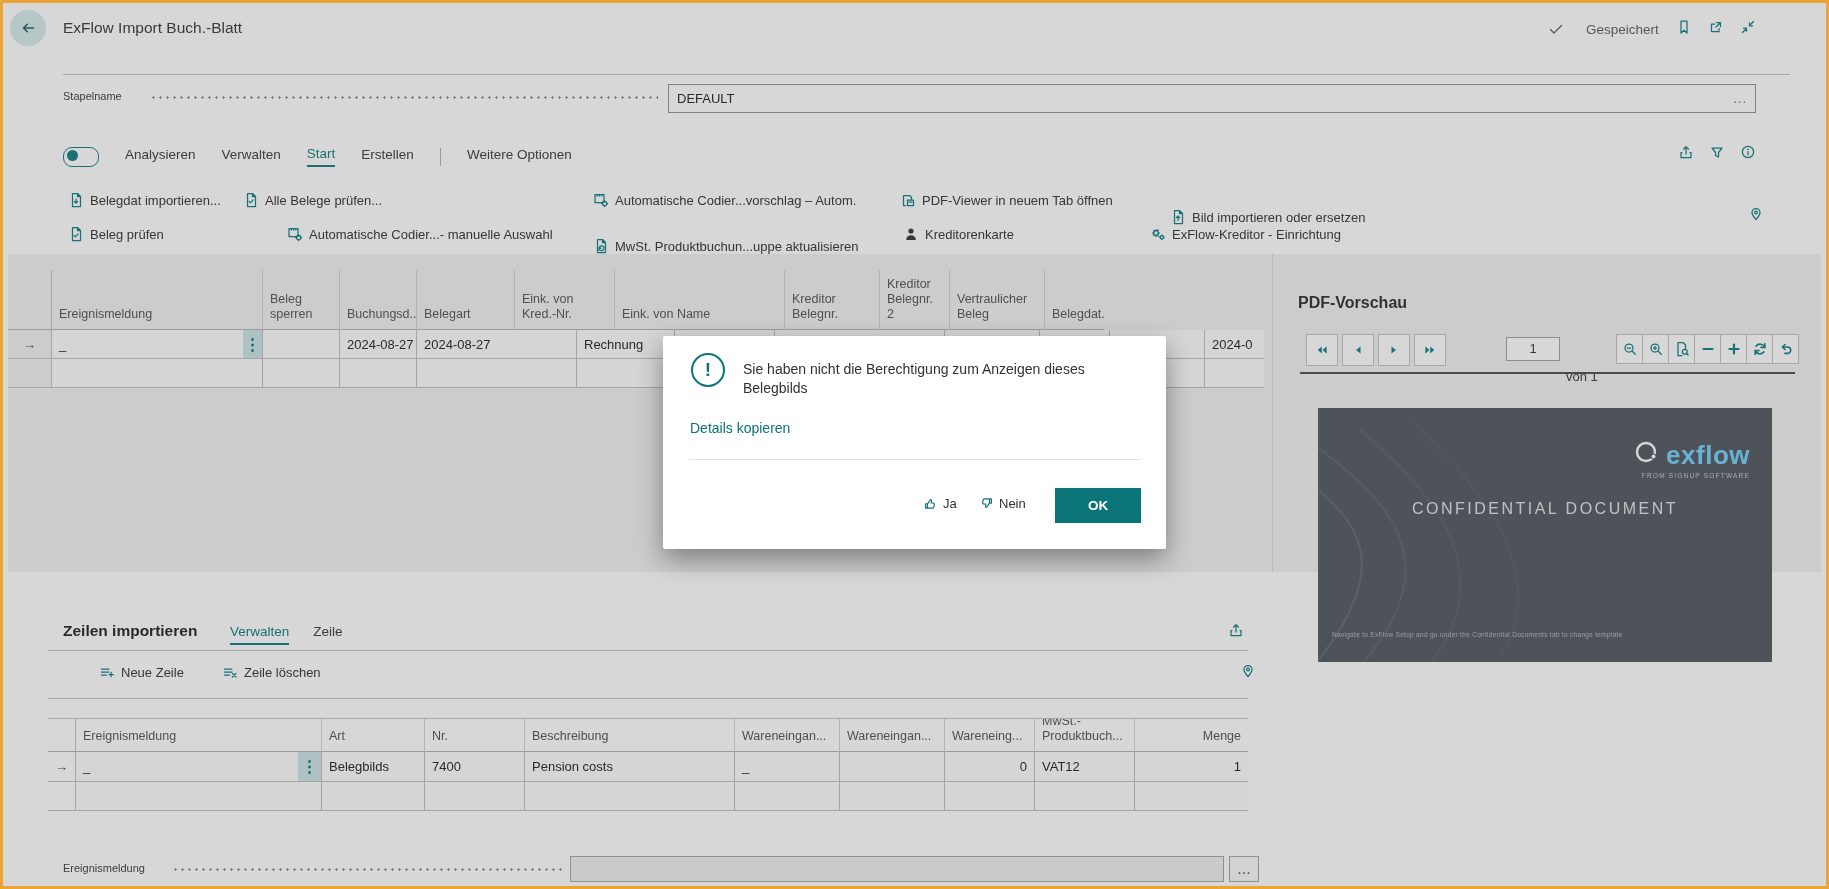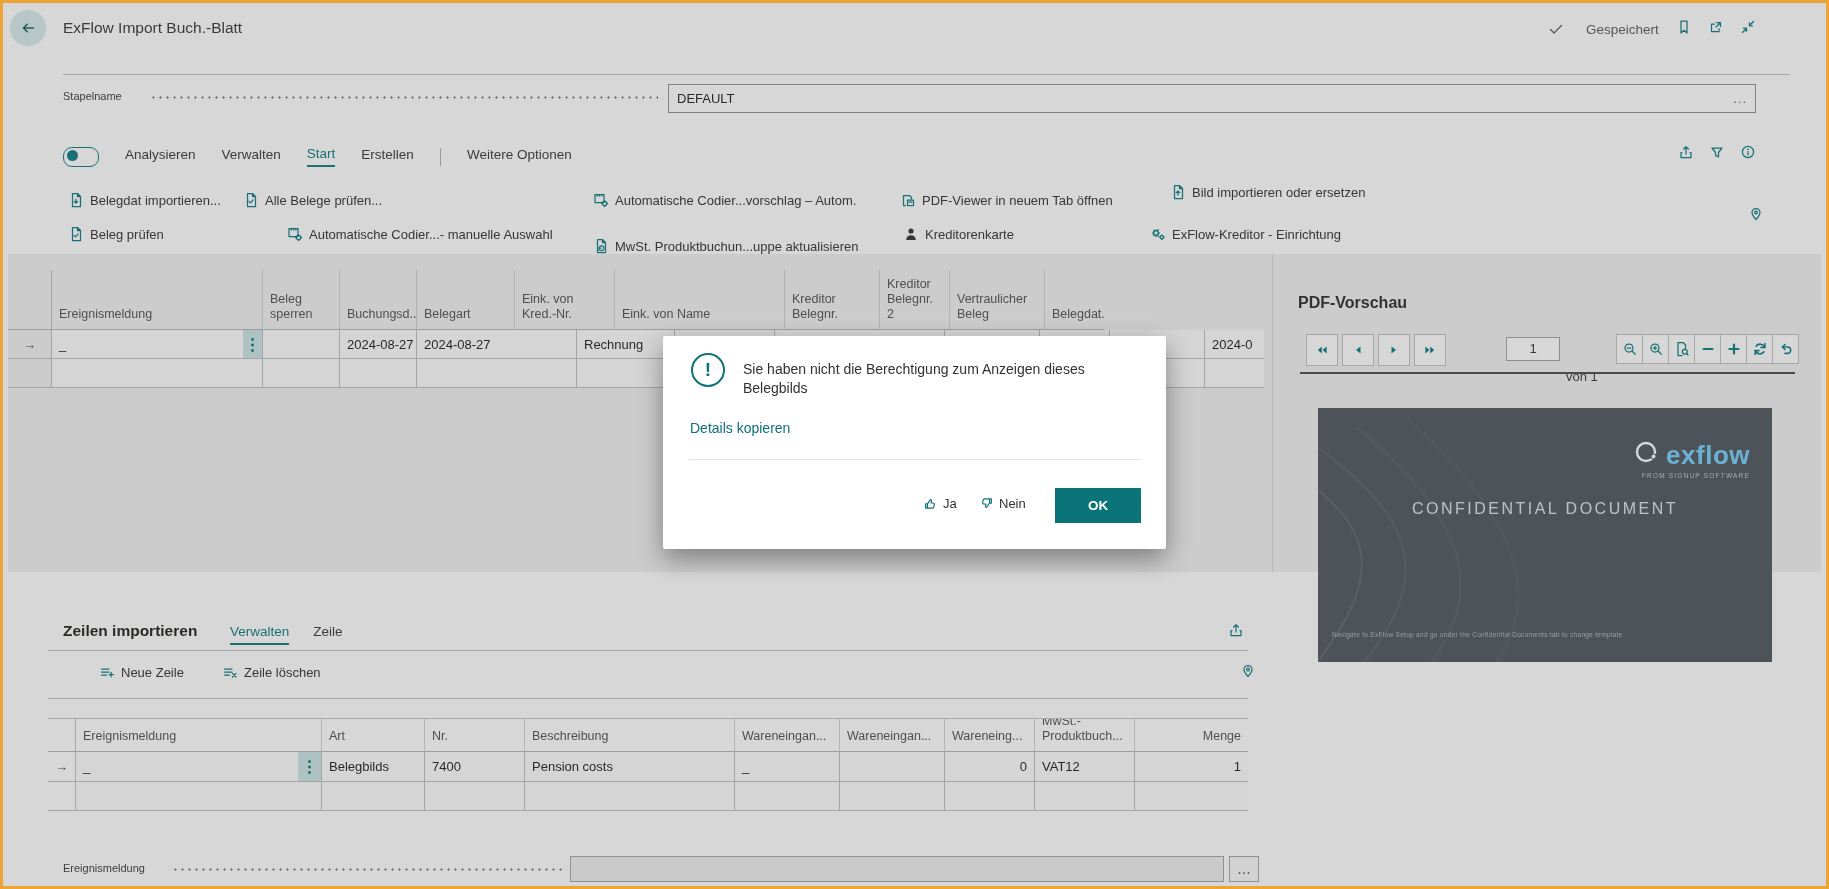--- a/index.html
+++ b/index.html
@@ -181,21 +181,21 @@
     <span>Automatische Codier...vorschlag – Autom.</span>
   </div>
   <div class="act" style="left:900px;top:192px;">
     <svg class="ic" viewBox="0 0 16 16">
         <path d="M5.5 13.5H3.5v-10h6l2 2v2"></path>
         <rect x="7.5" y="8" width="6" height="5.5"></rect>
         <path d="M9 10.2h3"></path>
       </svg>
     <span>PDF-Viewer in neuem Tab öffnen</span>
   </div>
-  <div class="act" style="left:1170px;top:184px;">
+  <div class="act" style="left:1170px;top:209px;">
     <svg class="ic" viewBox="0 0 16 16">
         <path d="M4.5 1.5h5L12.5 4.5v10h-8zM9.5 1.5v3h3"></path>
         <path d="M8 11.2V7M6.3 8.7 8 7l1.7 1.7"></path>
       </svg>
     <span>Bild importieren oder ersetzen</span>
   </div>
   <svg class="ic abs" viewBox="0 0 16 16" style="left:1748px;top:206px;">
       <path d="M8 13.5S4 9.2 4 6.6a4 4 0 1 1 8 0c0 2.6-4 6.9-4 6.9z"></path>
       <circle cx="8" cy="6.5" r="1.3"></circle>
     </svg>

